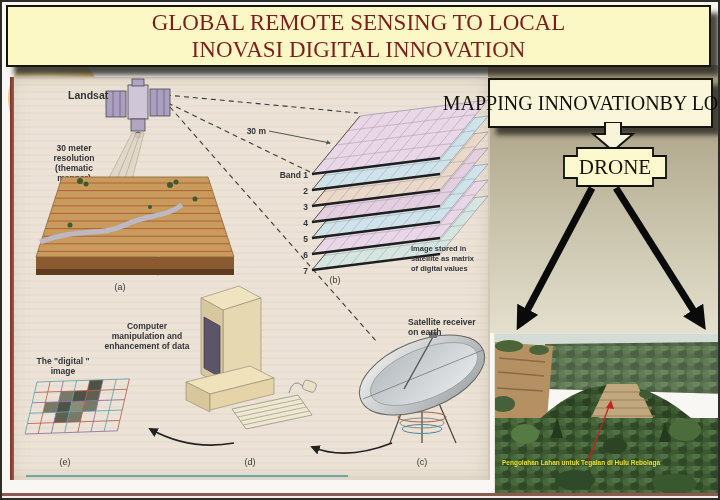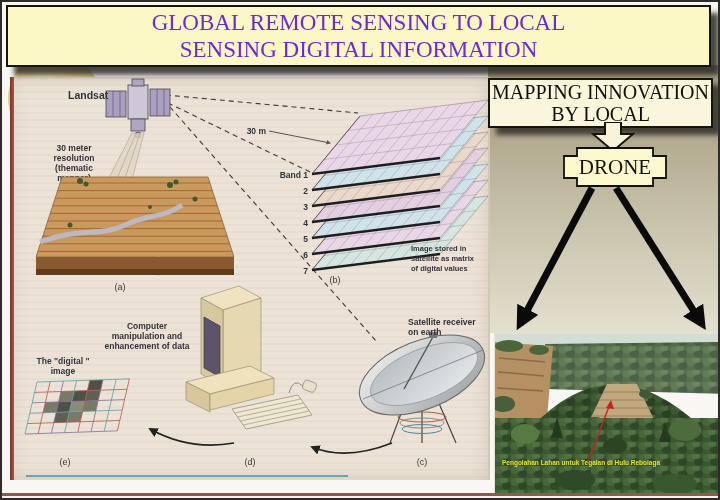--- a/index.html
+++ b/index.html
@@ -12,21 +12,21 @@
   
   #title-banner{
     position:absolute;left:4px;top:3px;width:701px;height:58px;
     background:#fbf8c6;border:2px solid #15150f;
     box-shadow:8px 8px 5px rgba(45,42,38,.85);
     display:flex;flex-direction:column;justify-content:center;align-items:center;
     z-index:6;
   }
   #title-banner .t-line{
     font-family:"Liberation Serif",serif;font-size:23px;line-height:27px;
-    color:#6d28d9;white-space:nowrap;
+    color:#7f1d1d;white-space:nowrap;
   }
   
   #sun-circle{
     position:absolute;left:6px;top:50px;width:92px;height:92px;border-radius:50%;
     background:radial-gradient(circle at 38% 32%, #f3e7b4, #ddbe6e 70%, #caa84f);
     z-index:1;
   }
   
   #figure-panel{
     position:absolute;left:8px;top:75px;width:478px;height:403px;
@@ -44,21 +44,21 @@
   
   #tan-panel{
     position:absolute;left:486px;top:63px;width:234px;height:268px;
     background:linear-gradient(180deg,#a09678 0%,#c6c0a8 55%,#e4e0ce 100%);
     z-index:2;
   }
   #mapping-box{
     position:absolute;left:486px;top:76px;width:221px;height:46px;
     background:#faf6dc;border:2px solid #15150f;
     box-shadow:8px 7px 5px rgba(40,38,32,.8);
-    display:flex;flex-direction:column;justify-content:center;align-items:center;
+    display:flex;flex-direction:row;justify-content:center;align-items:center;
     z-index:5;
   }
   #mapping-box .m-line{
     font-family:"Liberation Serif",serif;font-size:20px;line-height:22px;color:#101008;
     white-space:nowrap;
   }
   #down-arrow{position:absolute;left:589px;top:120px;z-index:5;}
   #drone-plaque{position:absolute;left:561px;top:145px;z-index:5;}
   #drone-plaque text{
     font-family:"Liberation Serif",serif;font-size:21px;fill:#15150d;
@@ -78,21 +78,21 @@
 </style>
 </head>
 <body>
 
 <div id="slide">
 
   <div id="sun-circle"></div>
 
   <div id="title-banner">
     <div class="t-line">GLOBAL REMOTE SENSING TO LOCAL</div>
-    <div class="t-line">SENSING DIGITAL INFORMATION</div>
+    <div class="t-line">INOVASI DIGITAL INNOVATION</div>
   </div>
 
   <div id="tan-panel"></div>
 
   <div id="figure-panel">
     <div class="page-edge"></div>
     <svg id="fig-svg" width="478" height="403" viewBox="0 0 478 403">
       <defs>
         <marker id="ahSmall" viewBox="0 0 10 10" refX="8" refY="5" markerWidth="6" markerHeight="6" orient="auto-start-reverse">
           <path d="M0,0 L10,5 L0,10 z" fill="#222"></path>

